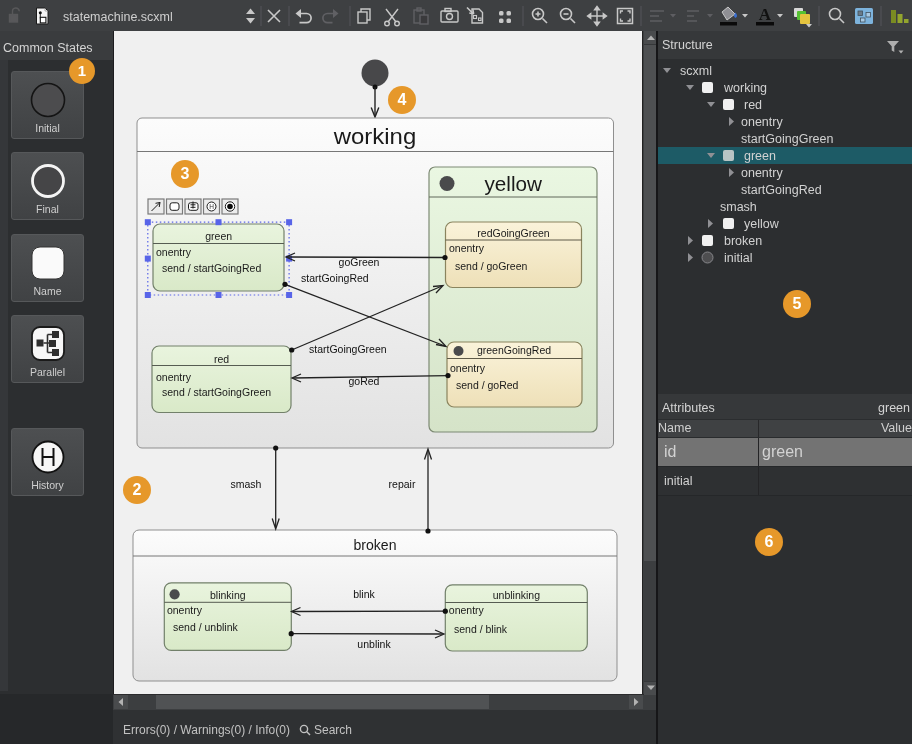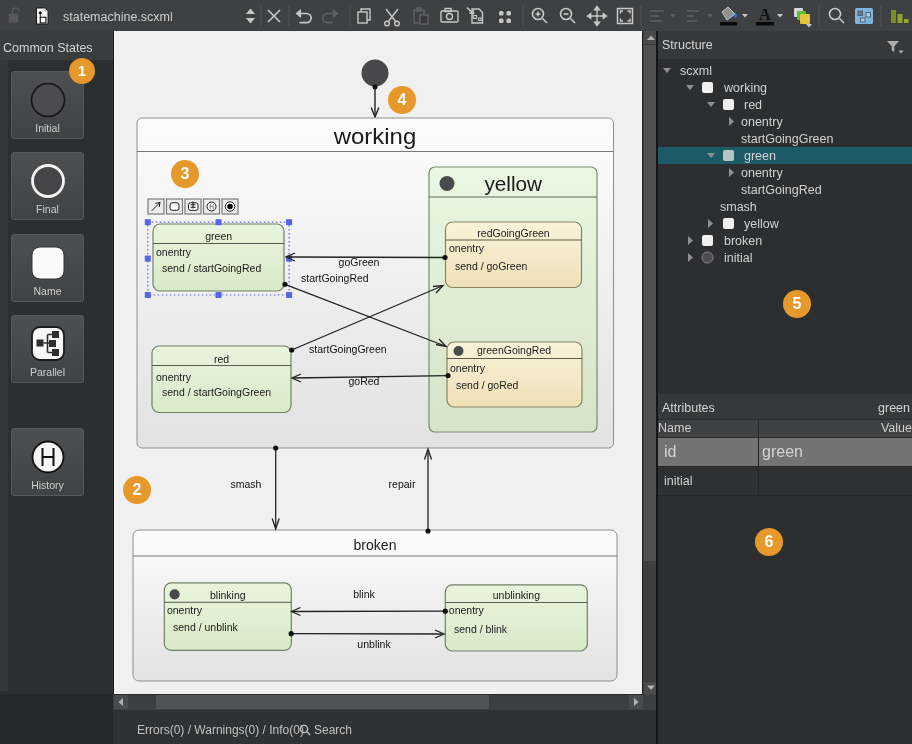--- a/index.html
+++ b/index.html
@@ -418,21 +418,21 @@
   <svg style="position:absolute;left:1px;top:0;" width="14" height="14">
       <path d="M9 3 l0 8 l-4.5 -4 z" fill="#b2b2b2"></path>
     </svg>
   <div style="position:absolute;left:43px;top:0;width:333px;height:14px;background:#505254;"></div>
   <div style="position:absolute;left:516px;top:0;width:14px;height:14px;background:#494b4d;"></div>
   <svg style="position:absolute;left:516px;top:0;" width="14" height="14">
       <path d="M5 3 l0 8 l4.5 -4 z" fill="#b2b2b2"></path>
     </svg>
 </div>
 <div id="status" class="abs">
-    <span style="position:absolute;left:24px;top:13px">Errors(0) / Warnings(0) / Info(0)</span>
+    <span style="position:absolute;left:10px;top:13px">Errors(0) / Warnings(0) / Info(0)</span>
 <svg style="position:absolute;left:186px;top:14px;" width="13" height="13">
       <circle cx="5" cy="5" r="3.6" fill="none" stroke="#c2c2c2" stroke-width="1.4"></circle>
       <line x1="7.8" y1="7.8" x2="11" y2="11" stroke="#c2c2c2" stroke-width="1.4"></line>
     </svg>
 <span style="position:absolute;left:201px;top:13px">Search</span>
   </div>
 <div id="blbot" class="abs"></div>
 <div id="brbot" class="abs"></div>
 
 <div id="rpanel" class="abs"></div>

